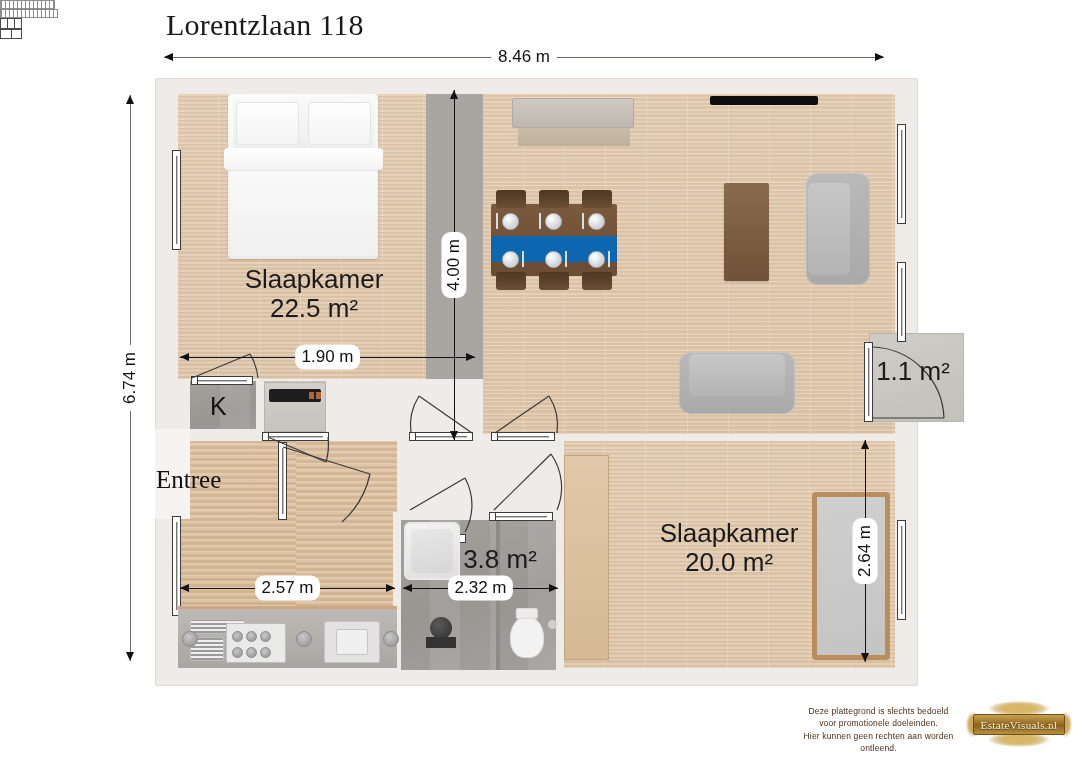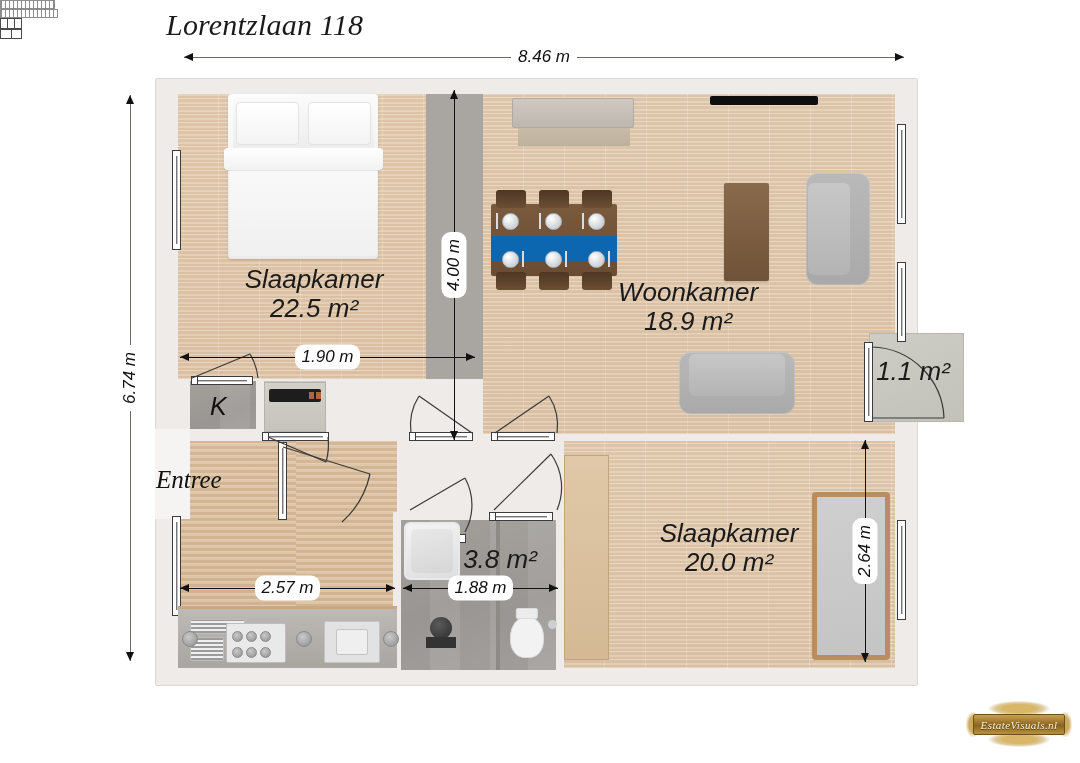--- a/index.html
+++ b/index.html
@@ -3,21 +3,21 @@
 <meta charset="utf-8">
 <style>
   * { box-sizing: border-box; margin: 0; padding: 0; }
   body {
     width: 1080px; height: 763px;
     background: #ffffff;
     font-family: "Liberation Sans", sans-serif;
     position: relative;
     overflow: hidden;
   }
-  #plan { position: absolute; inset: 0; font-style: italic; }
+  #plan { position: absolute; inset: 0; }
 
   
   .title {
     position: absolute; left: 166px; top: 8px;
     font-family: "Liberation Serif", serif;
     font-size: 30px; color: #1a1a1a; letter-spacing: .2px;
     white-space: nowrap;
   }
   .entree-label {
     position: absolute; left: 156px; top: 466px;
@@ -483,43 +483,39 @@
   <div class="meter-box" style="left:872px;top:430px;width:22px;height:10px;">
     <i></i>
     <i></i>
   </div>
 
   <div class="room-label" style="left:234px;top:265px;width:160px;">
     <div class="nm">Slaapkamer</div>
     <div class="ar">22.5 m²</div>
   </div>
 
-  <div class="room-label" style="left:608px;top:278px;width:160px;">
-    <div class="nm">Woonkamer</div>
-    <div class="ar">18.9 m²</div>
-  </div>
 
   <div class="room-label" style="left:645px;top:519px;width:168px;">
     <div class="nm">Slaapkamer</div>
     <div class="ar">20.0 m²</div>
   </div>
 
   <div class="room-label" style="left:455px;top:545px;width:90px;">
     <div class="ar">3.8 m²</div>
   </div>
 
   <div class="room-label" style="left:863px;top:357px;width:100px;">
     <div class="ar">1.1 m²</div>
   </div>
 
   <div class="kitchen-letter" style="left:210px;top:392px;">K</div>
 
   <div class="entree-label">Entree</div>
 
-  <div class="dim h plain" style="left:184px;top:48px;width:720px;height:18px;">
+  <div class="dim h plain" style="left:164px;top:48px;width:720px;height:18px;">
     <div class="line"></div>
     <div class="arrow left"></div>
     <div class="arrow right"></div>
     <div class="dim-label" style="background:#fff;">8.46 m</div>
   </div>
 
   <div class="dim v plain" style="left:121px;top:95px;width:18px;height:566px;">
     <div class="line"></div>
     <div class="arrow up"></div>
     <div class="arrow down"></div>
@@ -545,31 +541,36 @@
     <div class="line"></div>
     <div class="arrow left"></div>
     <div class="arrow right"></div>
     <div class="dim-label">2.57 m</div>
   </div>
 
   <div class="dim h" style="left:403px;top:578px;width:155px;height:20px;">
     <div class="line"></div>
     <div class="arrow left"></div>
     <div class="arrow right"></div>
-    <div class="dim-label">1.88 m</div>
+    <div class="dim-label">2.32 m</div>
   </div>
 
 
   <div class="dim v" style="left:855px;top:440px;width:20px;height:222px;">
     <div class="line"></div>
     <div class="arrow up"></div>
     <div class="arrow down"></div>
     <div class="dim-label">2.64 m</div>
   </div>
 
+  <div class="footer-text">
+    <div>Deze plattegrond is slechts bedoeld</div>
+    <div>voor promotionele doeleinden.</div>
+    <div>Hier kunnen geen rechten aan worden ontleend.</div>
+  </div>
 
   <div class="logo">
     <div class="scroll top"></div>
     <div class="scroll bot"></div>
     <div class="side l"></div>
     <div class="side r"></div>
     <div class="plaque">
       <span>EstateVisuals.nl</span>
     </div>
   </div>

